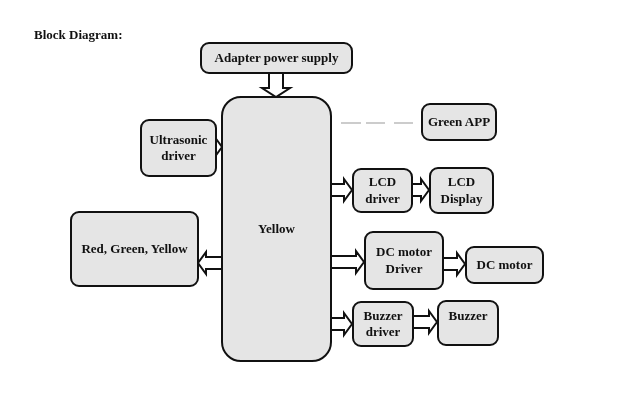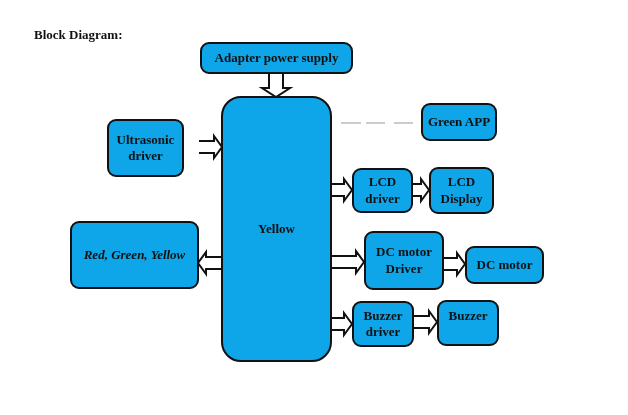--- a/index.html
+++ b/index.html
@@ -1,19 +1,19 @@
 <!DOCTYPE html>
 <html><head>
 <meta charset="utf-8">
 <style>
   html, body { margin: 0; padding: 0; background: #ffffff; }
   body { width: 628px; height: 415px; position: relative; overflow: hidden;
          font-family: "Liberation Serif", serif; font-weight: bold; color: #111; }
   .title { position: absolute; left: 34px; top: 27px; font-size: 13px; }
-  .box { position: absolute; border: 2px solid #111; border-radius: 9px; background: #0ea5e9;
+  .box { position: absolute; border: 2px solid #111; border-radius: 9px; background: #e5e5e5;
          display: flex; flex-direction: column; align-items: center; justify-content: center;
          text-align: center; box-sizing: border-box; line-height: 1.25; font-size: 13px; }
   .small { font-size: 13px; }
   svg.wires { position: absolute; left: 0; top: 0; }
 </style>
 </head>
 <body>
 
 <div class="title">Block Diagram:</div>
 
@@ -47,21 +47,21 @@
 </svg>
 
 <div class="box" style="left:200px;top:42px;width:153px;height:32px;">
   <span>Adapter power supply</span>
 </div>
 
 <div class="box" style="left:221px;top:96px;width:111px;height:266px;border-radius:20px;">
   <span>Yellow</span>
 </div>
 
-<div class="box" style="left:107px;top:119px;width:77px;height:58px;">
+<div class="box" style="left:140px;top:119px;width:77px;height:58px;">
   <span>Ultrasonic</span>
   <span>driver</span>
 </div>
 
 <div class="box" style="left:421px;top:103px;width:76px;height:38px;">
   <span>Green APP</span>
 </div>
 
 <div class="box" style="left:352px;top:168px;width:61px;height:45px;">
   <span>LCD</span>
@@ -84,15 +84,15 @@
 
 <div class="box" style="left:352px;top:301px;width:62px;height:46px;">
   <span>Buzzer</span>
   <span>driver</span>
 </div>
 
 <div class="box" style="left:437px;top:300px;width:62px;height:46px;justify-content:flex-start;padding-top:6px;">
   <span>Buzzer</span>
 </div>
 
-<div class="box" style="left:70px;top:221px;width:129px;height:68px;font-style:italic;">
+<div class="box" style="left:70px;top:211px;width:129px;height:76px;">
   <span>Red, Green, Yellow</span>
 </div>
 
 </body></html>

